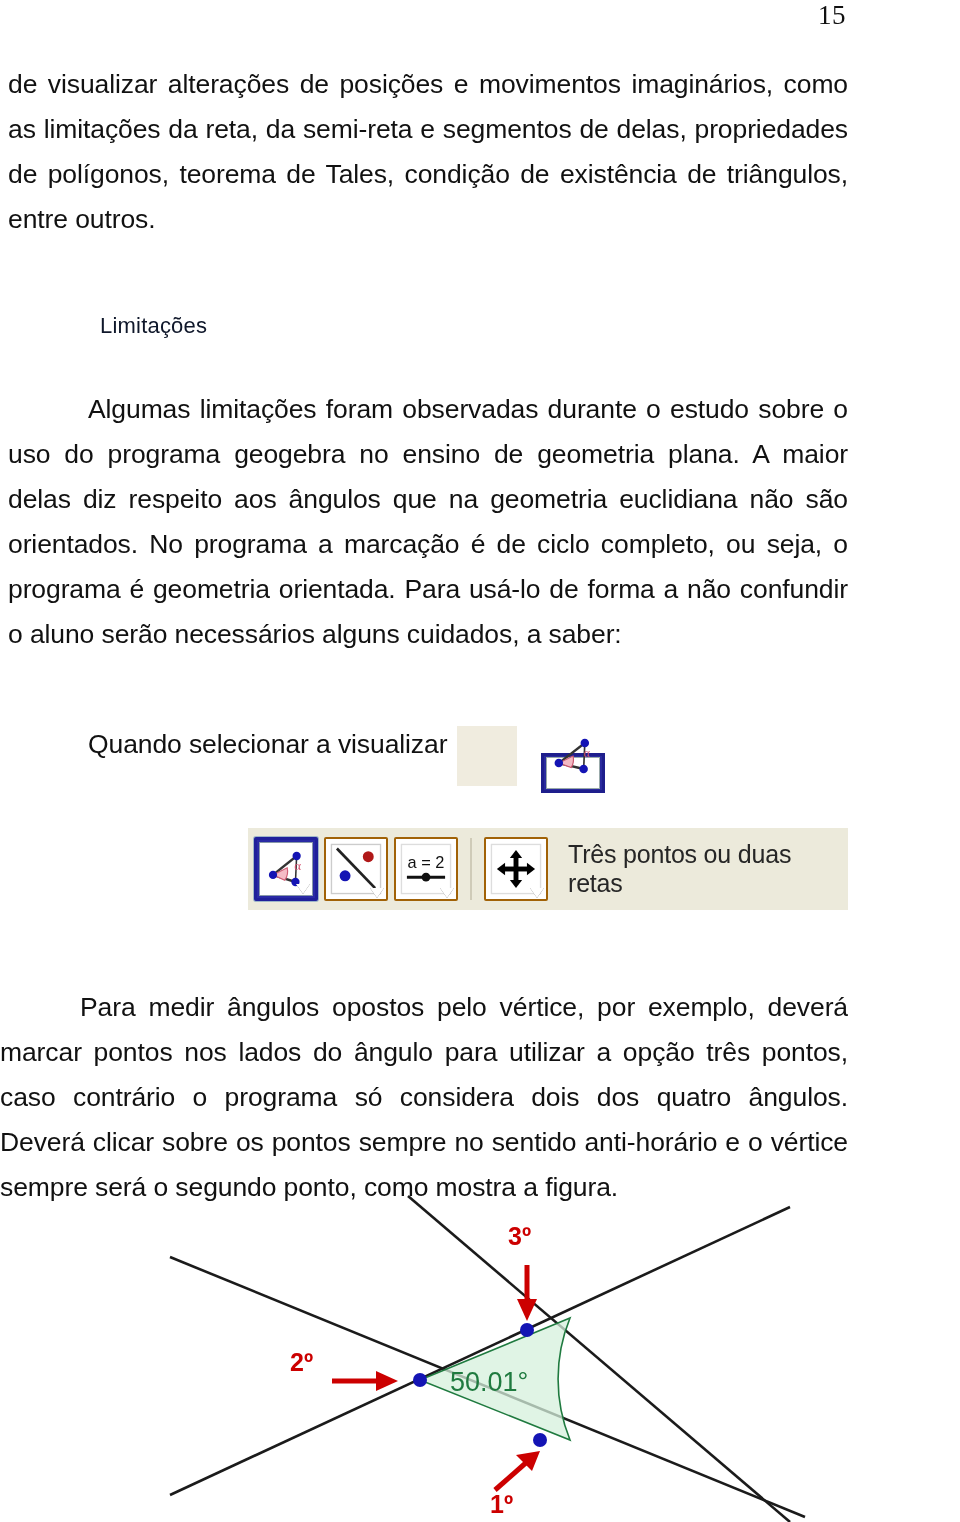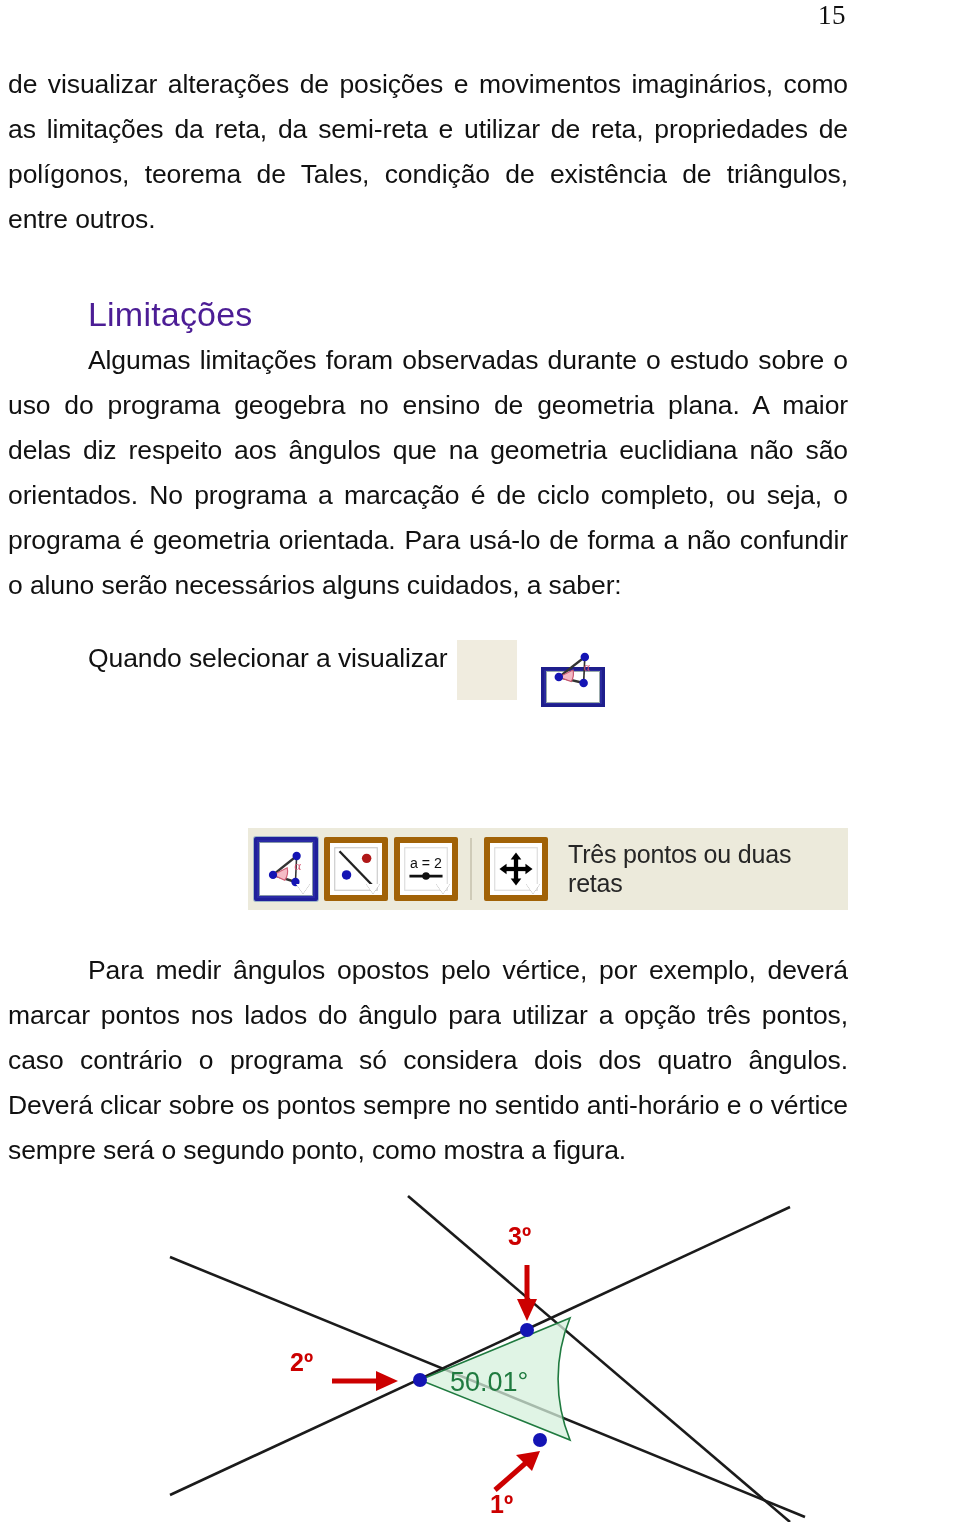--- a/index.html
+++ b/index.html
@@ -46,30 +46,31 @@
     margin: 0;
     font-size: 26.5px;
     line-height: 45px;
     text-align: justify;
     text-justify: inter-word;
     color: #111111;
     letter-spacing: -0.1px;
   }
   p.para.indent {
     text-indent: 80px;
+    margin-top: 37px;
   }
   .h-limit {
-    margin: 0;
+    margin: 12px;
     padding-top: 50px;
     padding-bottom: 2px;
     padding-left: 80px;
-    font-size: 34px;
+    font-size: 22px;
     line-height: 44px;
     font-weight: normal;
-    color: #4c1d95;
+    color: #0f172a;
     letter-spacing: 0.2px;
   }
 
   .spacer-sm { height: 14px; }
   .inline-tool-icon {
     display: inline-block;
     vertical-align: middle;
     width: 60px;
     height: 60px;
     margin: 0 10px -20px 10px;
@@ -111,21 +112,21 @@
     padding: 0 6px;
     box-sizing: border-box;
     gap: 6px;
   }
   .tb-btn {
     position: relative;
     width: 64px;
     height: 64px;
     box-sizing: border-box;
     background: #ffffff;
-    border: 6px solid #a16207;
+    border: 2px solid #a16207;
     border-radius: 2px;
     flex: 0 0 auto;
   }
   .tb-btn.selected {
     border: 3px solid #20209a;
     background: #2a2aa5;
     padding: 2px;
     box-shadow: 0 0 0 1px #9fb7c9;
   }
   .tb-btn.selected .tb-face {
@@ -185,21 +186,21 @@
 </style>
 </head>
 <body>
 
 <div class="page">
 
   <div class="page-number">15</div>
 
   <div class="body-text">
 
-    <p class="para">de visualizar alterações de posições e movimentos imaginários, como as limitações da reta, da semi-reta e utilizar de reta, propriedades de polígonos, teorema de Tales, condição de existência de triângulos, entre outros.</p>
+    <p class="para">de visualizar alterações de posições e movimentos imaginários, como as limitações da reta, da semi-reta e segmentos de delas, propriedades de polígonos, teorema de Tales, condição de existência de triângulos, entre outros.</p>
 
     <h2 class="h-limit">Limitações</h2>
 
     <p class="para indent">Algumas limitações foram observadas durante o estudo sobre o uso do programa geogebra no ensino de geometria plana. A maior delas diz respeito aos ângulos que na geometria euclidiana não são orientados. No programa a marcação é de ciclo completo, ou seja, o programa é geometria orientada. Para usá-lo de forma a não confundir o aluno serão necessários alguns cuidados, a saber:</p>
 
     <div class="spacer-sm"></div>
     <div class="spacer-sm"></div>
 
     <p class="para indent"><span>Quando selecionar a visualizar</span><span class="inline-tool-icon"><span class="tool-sel-frame"><span class="tool-sel-inner">
       <svg width="100%" height="100%" viewBox="0 0 44 44">
@@ -278,21 +279,21 @@
         </div>
       </div>
 
       <div class="tb-text">
         <div class="tb-sub">Três pontos ou duas retas</div>
       </div>
 
     </div>
   </div>
 
-  <div style="position:absolute; left:8px; right:8px; top:948px;">
+  <div style="position:absolute; left:0; right:8px; top:948px;">
     <p class="para indent">Para medir ângulos opostos pelo vértice, por exemplo, deverá marcar pontos nos lados do ângulo para utilizar a opção três pontos, caso contrário o programa só considera dois dos quatro ângulos. Deverá clicar sobre os pontos sempre no sentido anti-horário e o vértice sempre será o segundo ponto, como mostra a figura.</p>
   </div>
 
   <div class="figure">
     <svg width="680" height="327" viewBox="0 0 680 327">
 
       <line x1="258" y1="1" x2="640" y2="327" stroke="#1b1b1b" stroke-width="2.6" transform="translate(0,0)"></line>
 
       <line x1="20" y1="60" x2="640" y2="300" stroke="none"></line>
 

